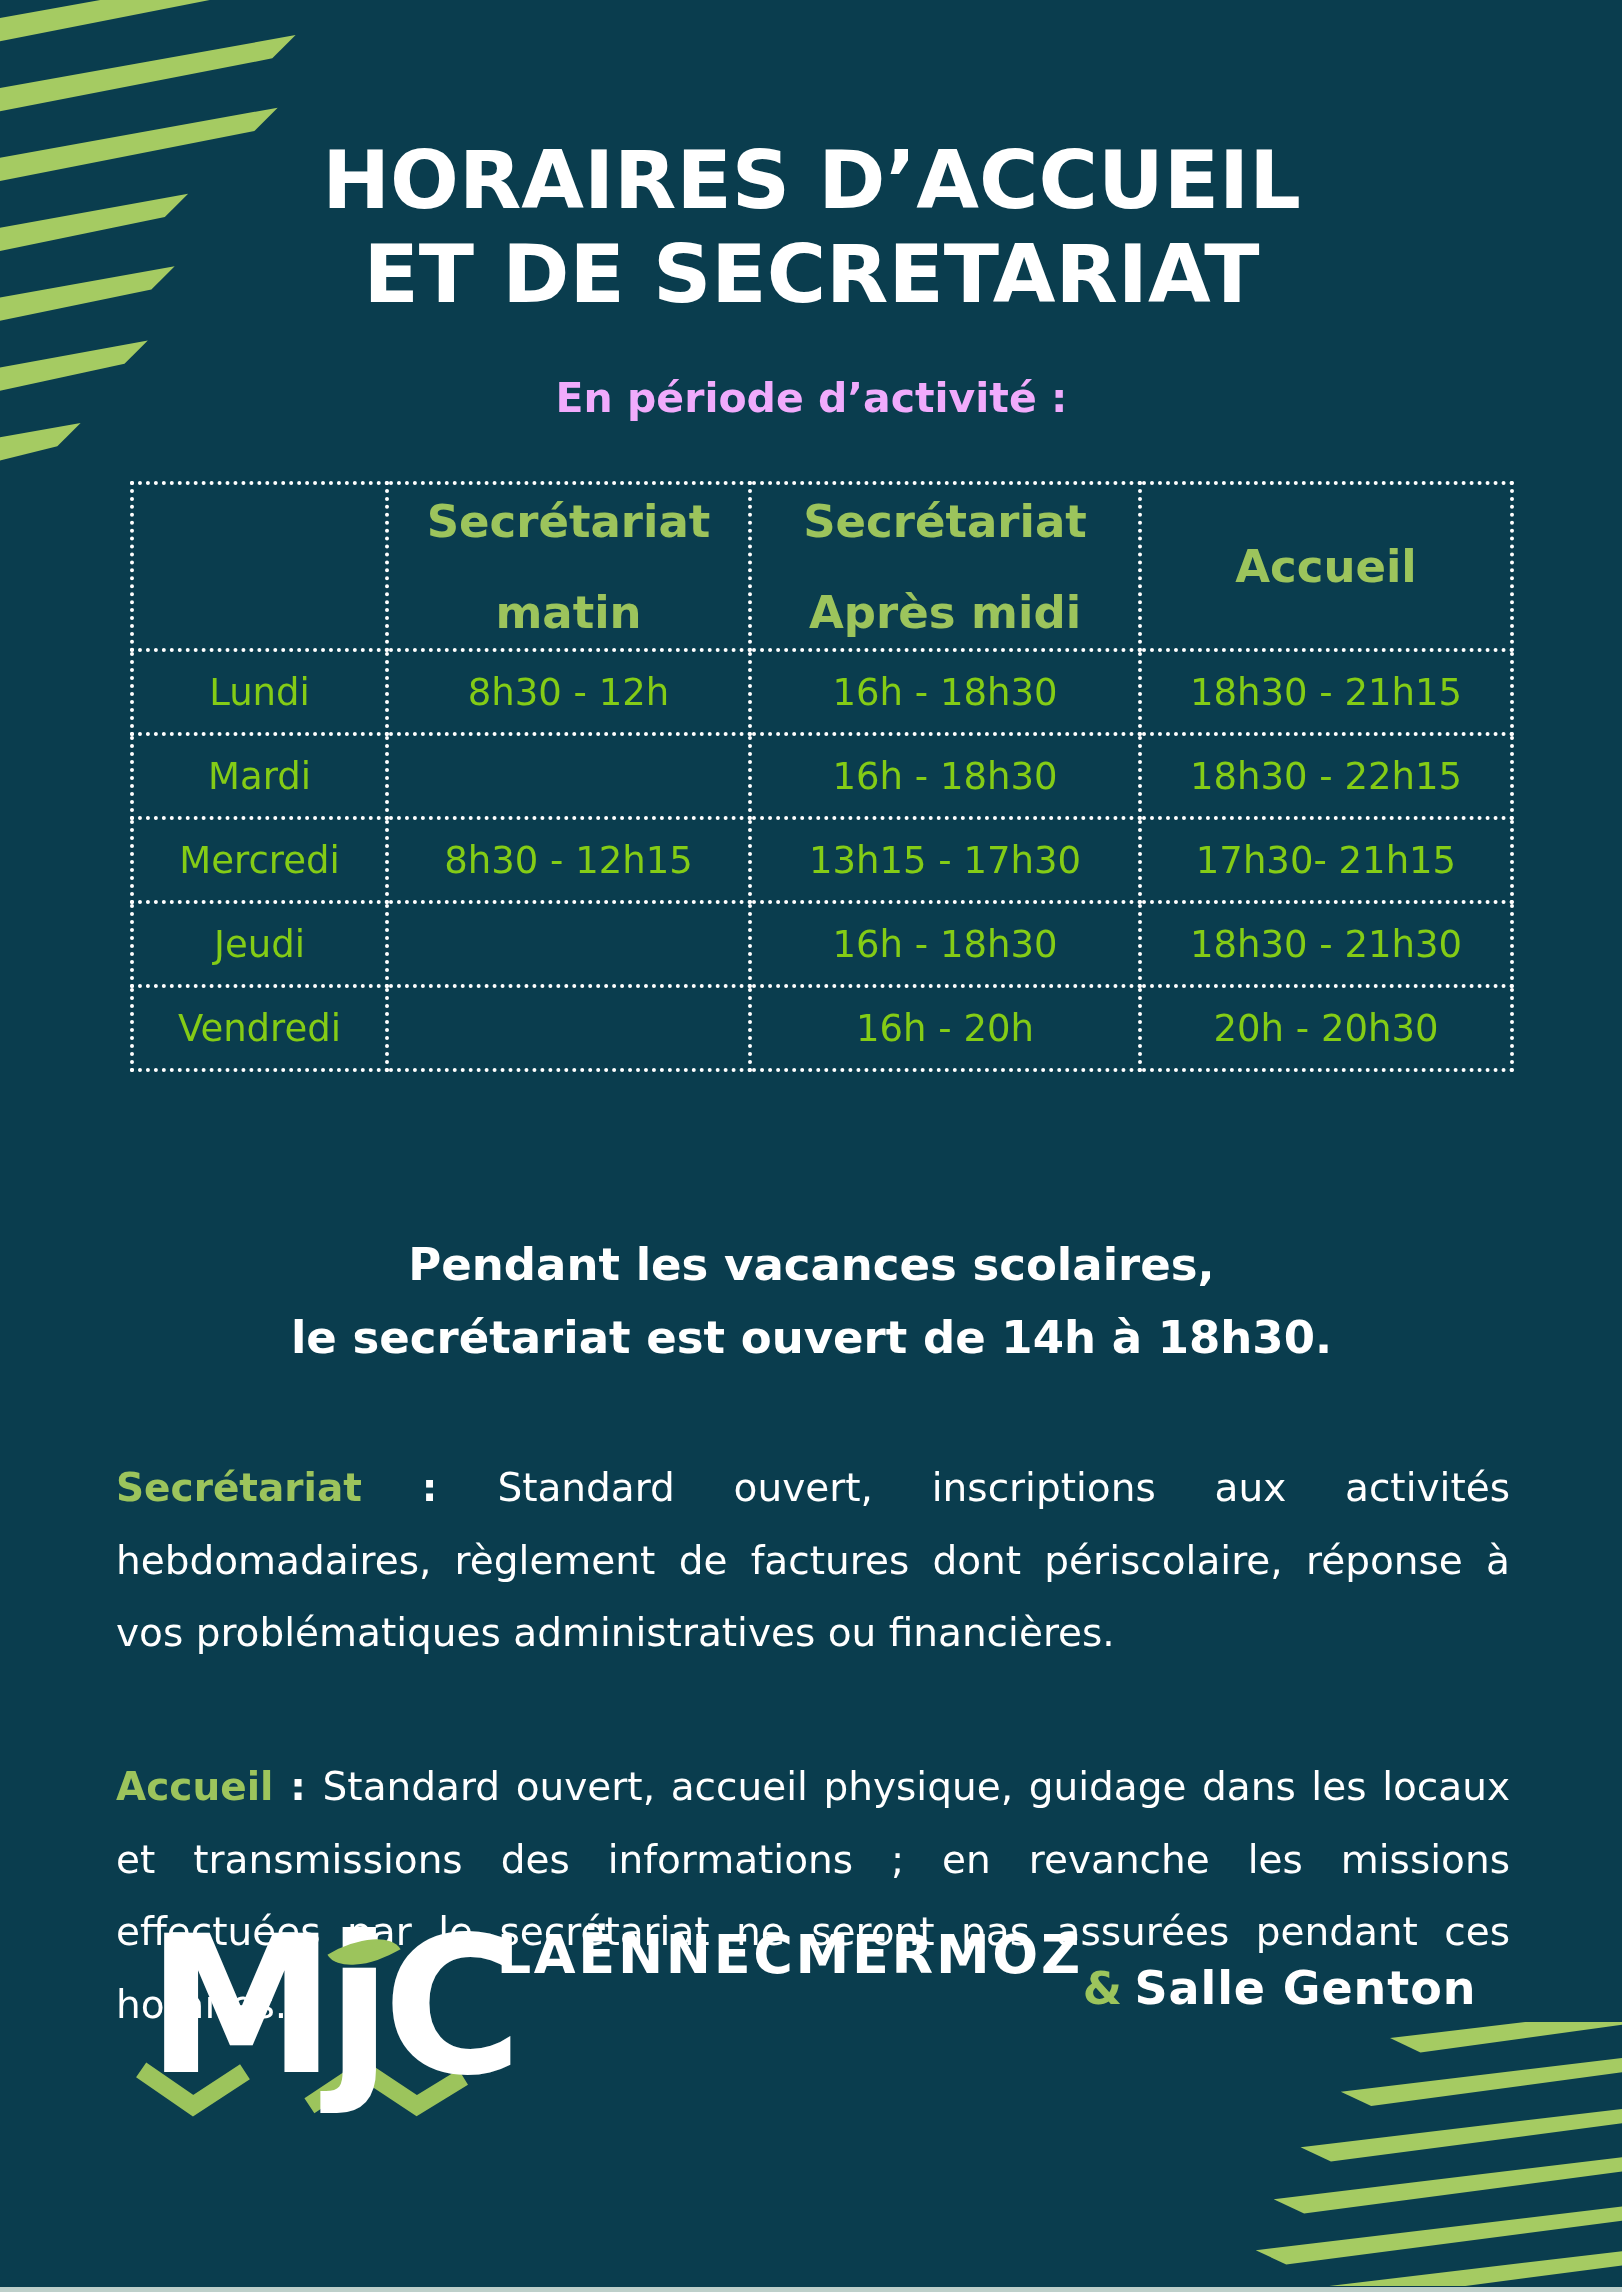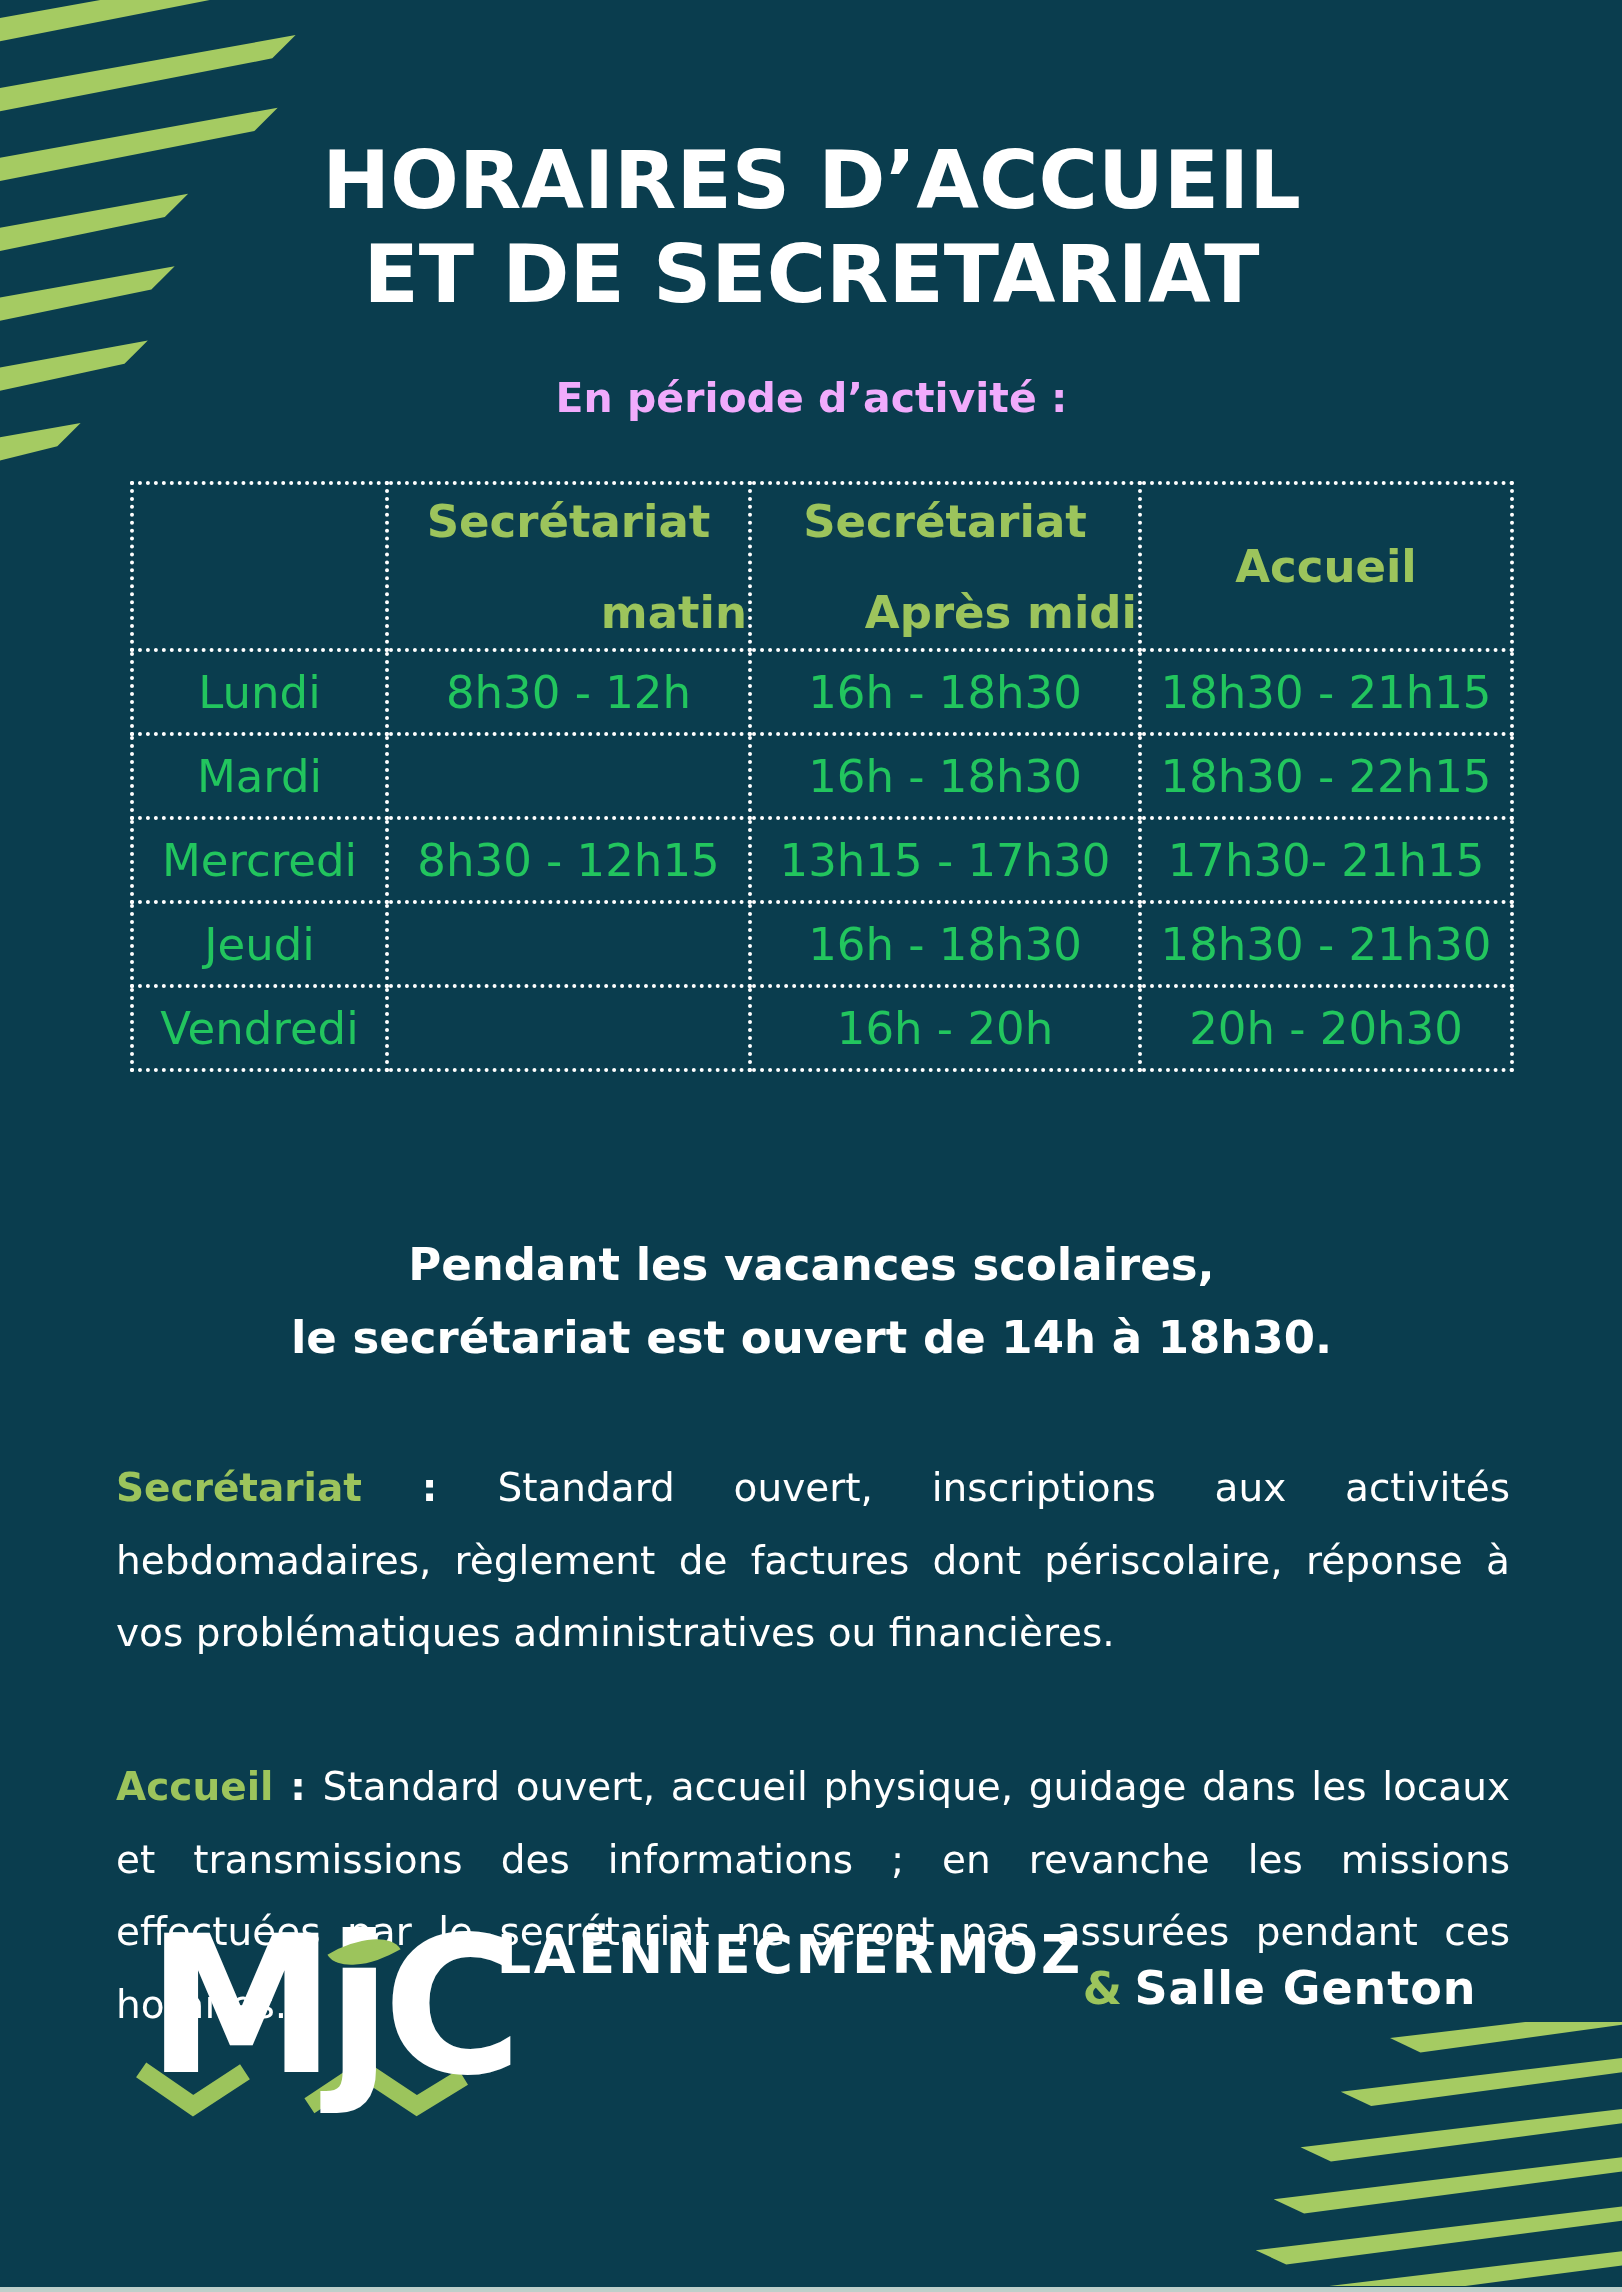--- a/index.html
+++ b/index.html
@@ -29,22 +29,22 @@
     border-collapse:collapse; table-layout:fixed;
   }
   table.schedule th, table.schedule td {
     border:4.5px dotted #ffffff;
     text-align:center; vertical-align:middle;
     overflow:hidden;
   }
   table.schedule thead th { height:161px; color:#9cc45c; font-weight:bold; font-size:45px; }
   .hdr-line { display:block; }
   .hdr-line:empty { display:none; }
-  .hdr-line + .hdr-line:not(:empty) { margin-top:38px;text-align:right; }
-  table.schedule tbody td { height:78px; color:#22c55e; font-size:45px; font-weight:normal; }
+  .hdr-line + .hdr-line:not(:empty) { margin-top:38px; }
+  table.schedule tbody td { height:78px; color:#84cc16; font-size:37px; font-weight:normal; }
   col.c-day   { width:255px; }
   col.c-matin { width:363px; }
   col.c-apm   { width:390px; }
   col.c-acc   { width:372px; }
 
   .vacation-note {
     position:absolute; left:0; top:1229px; width:100%;
     text-align:center; color:#ffffff; font-weight:bold; font-size:45px; line-height:1.62;
   }
 

